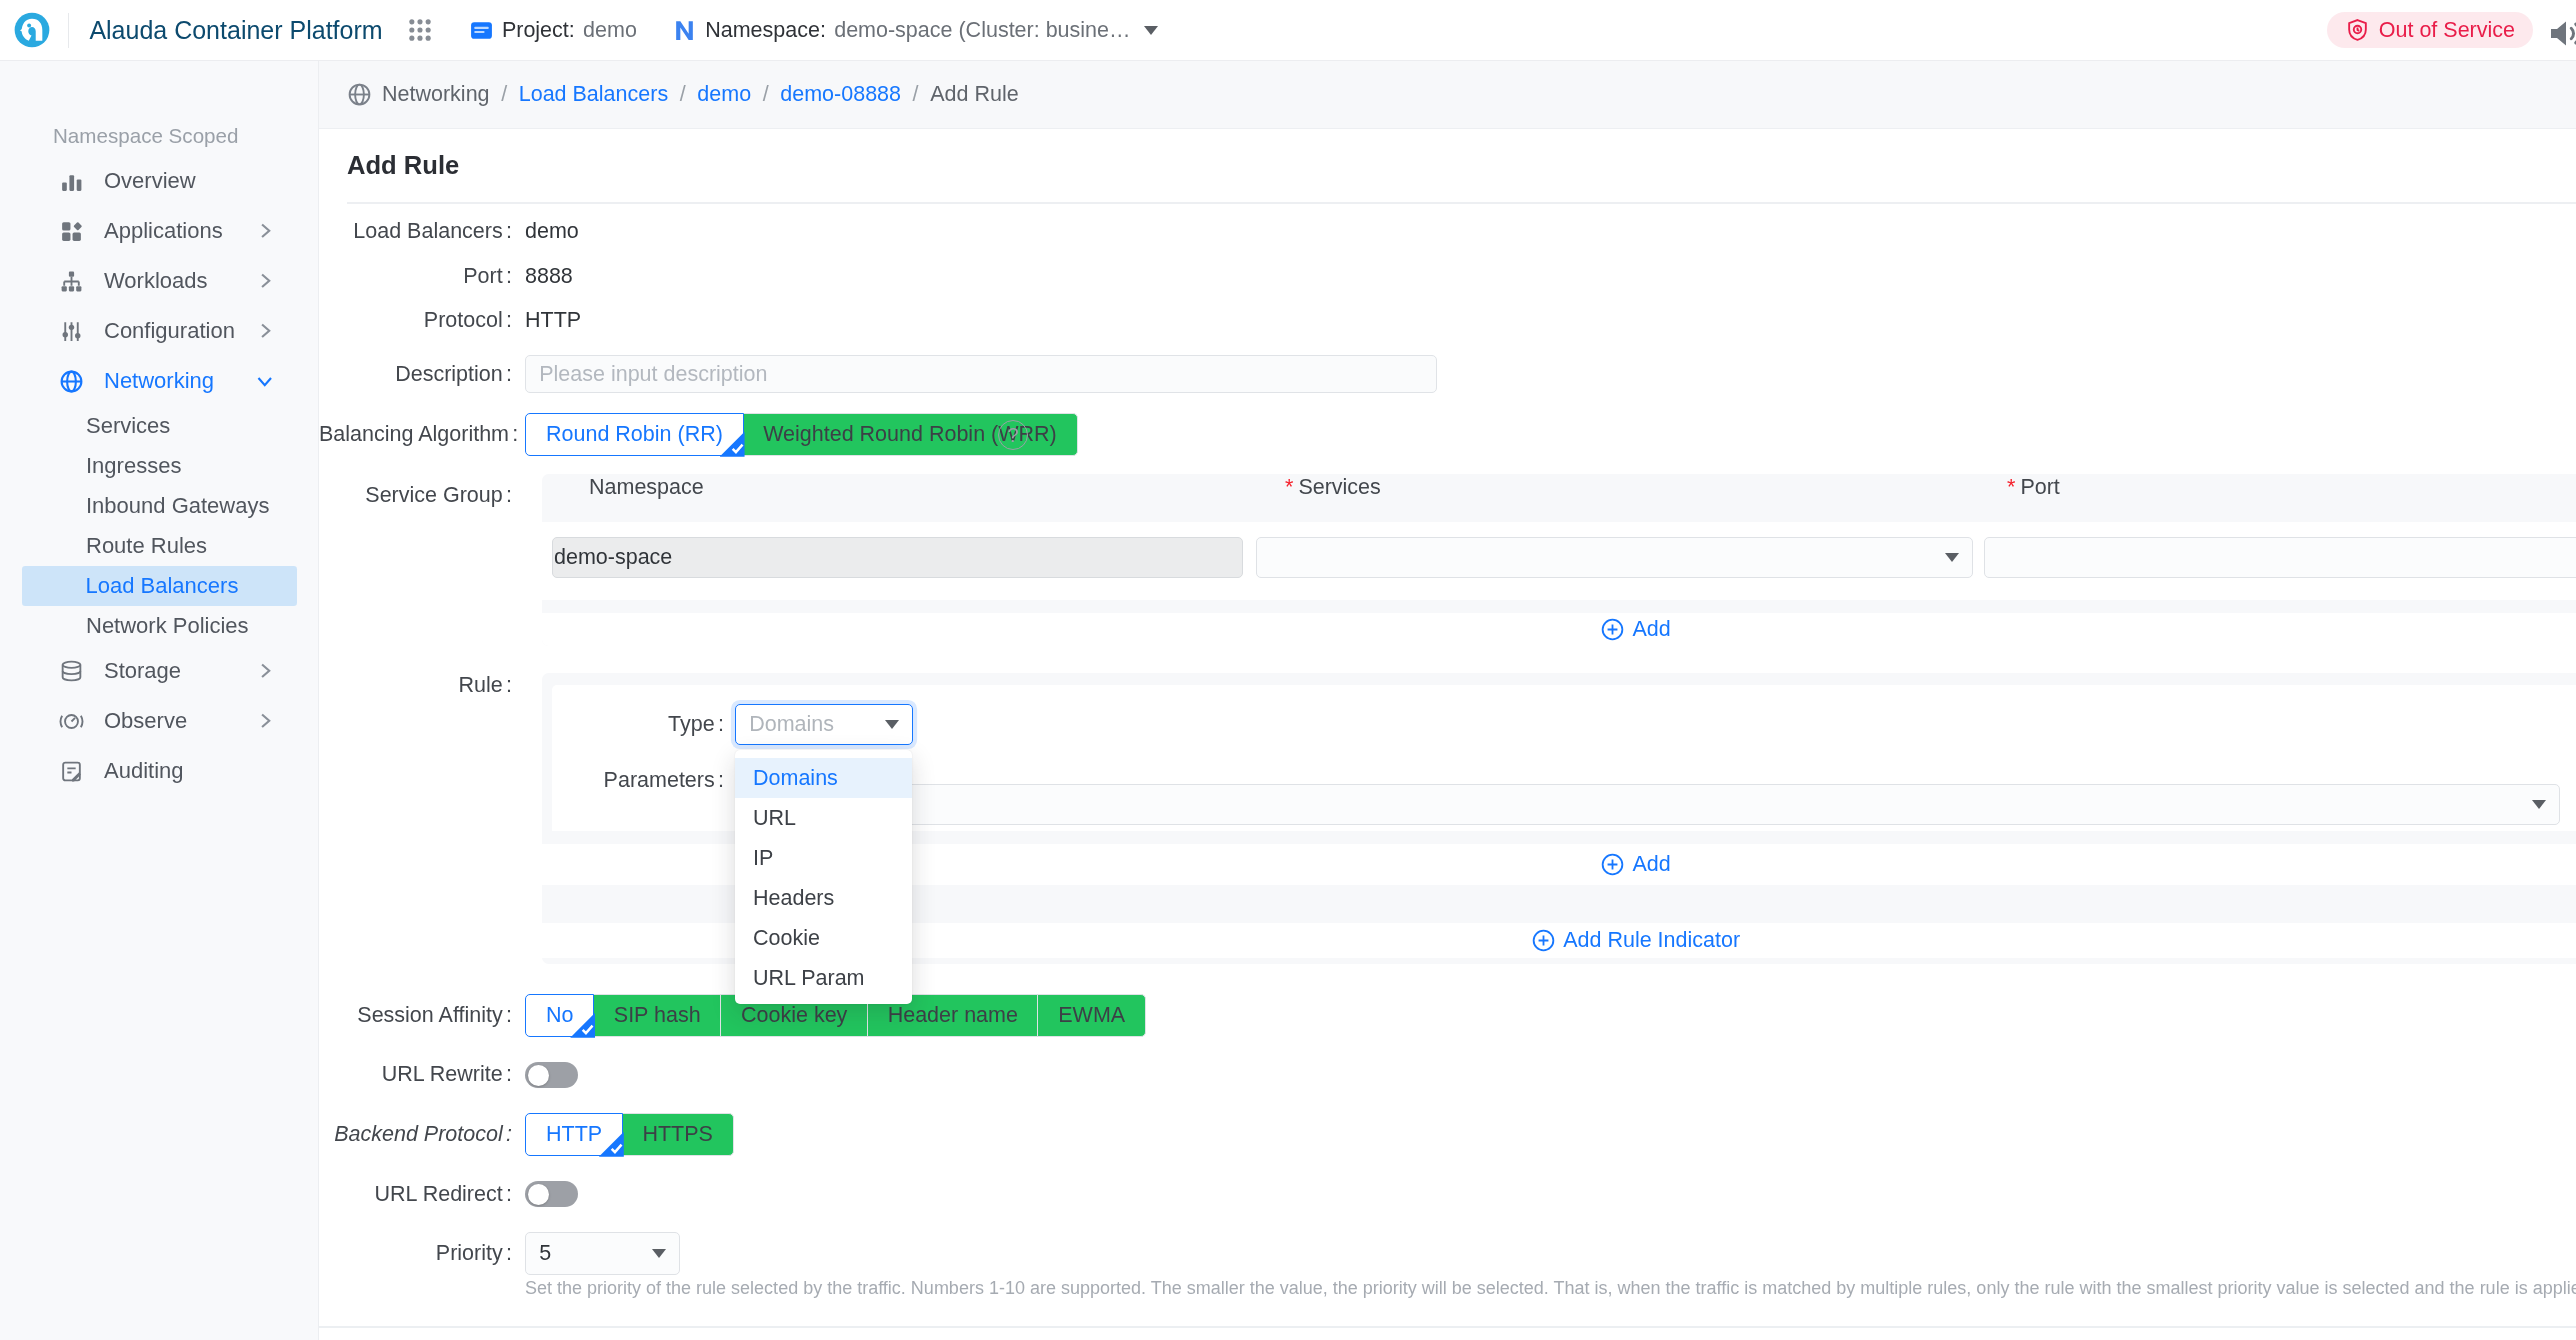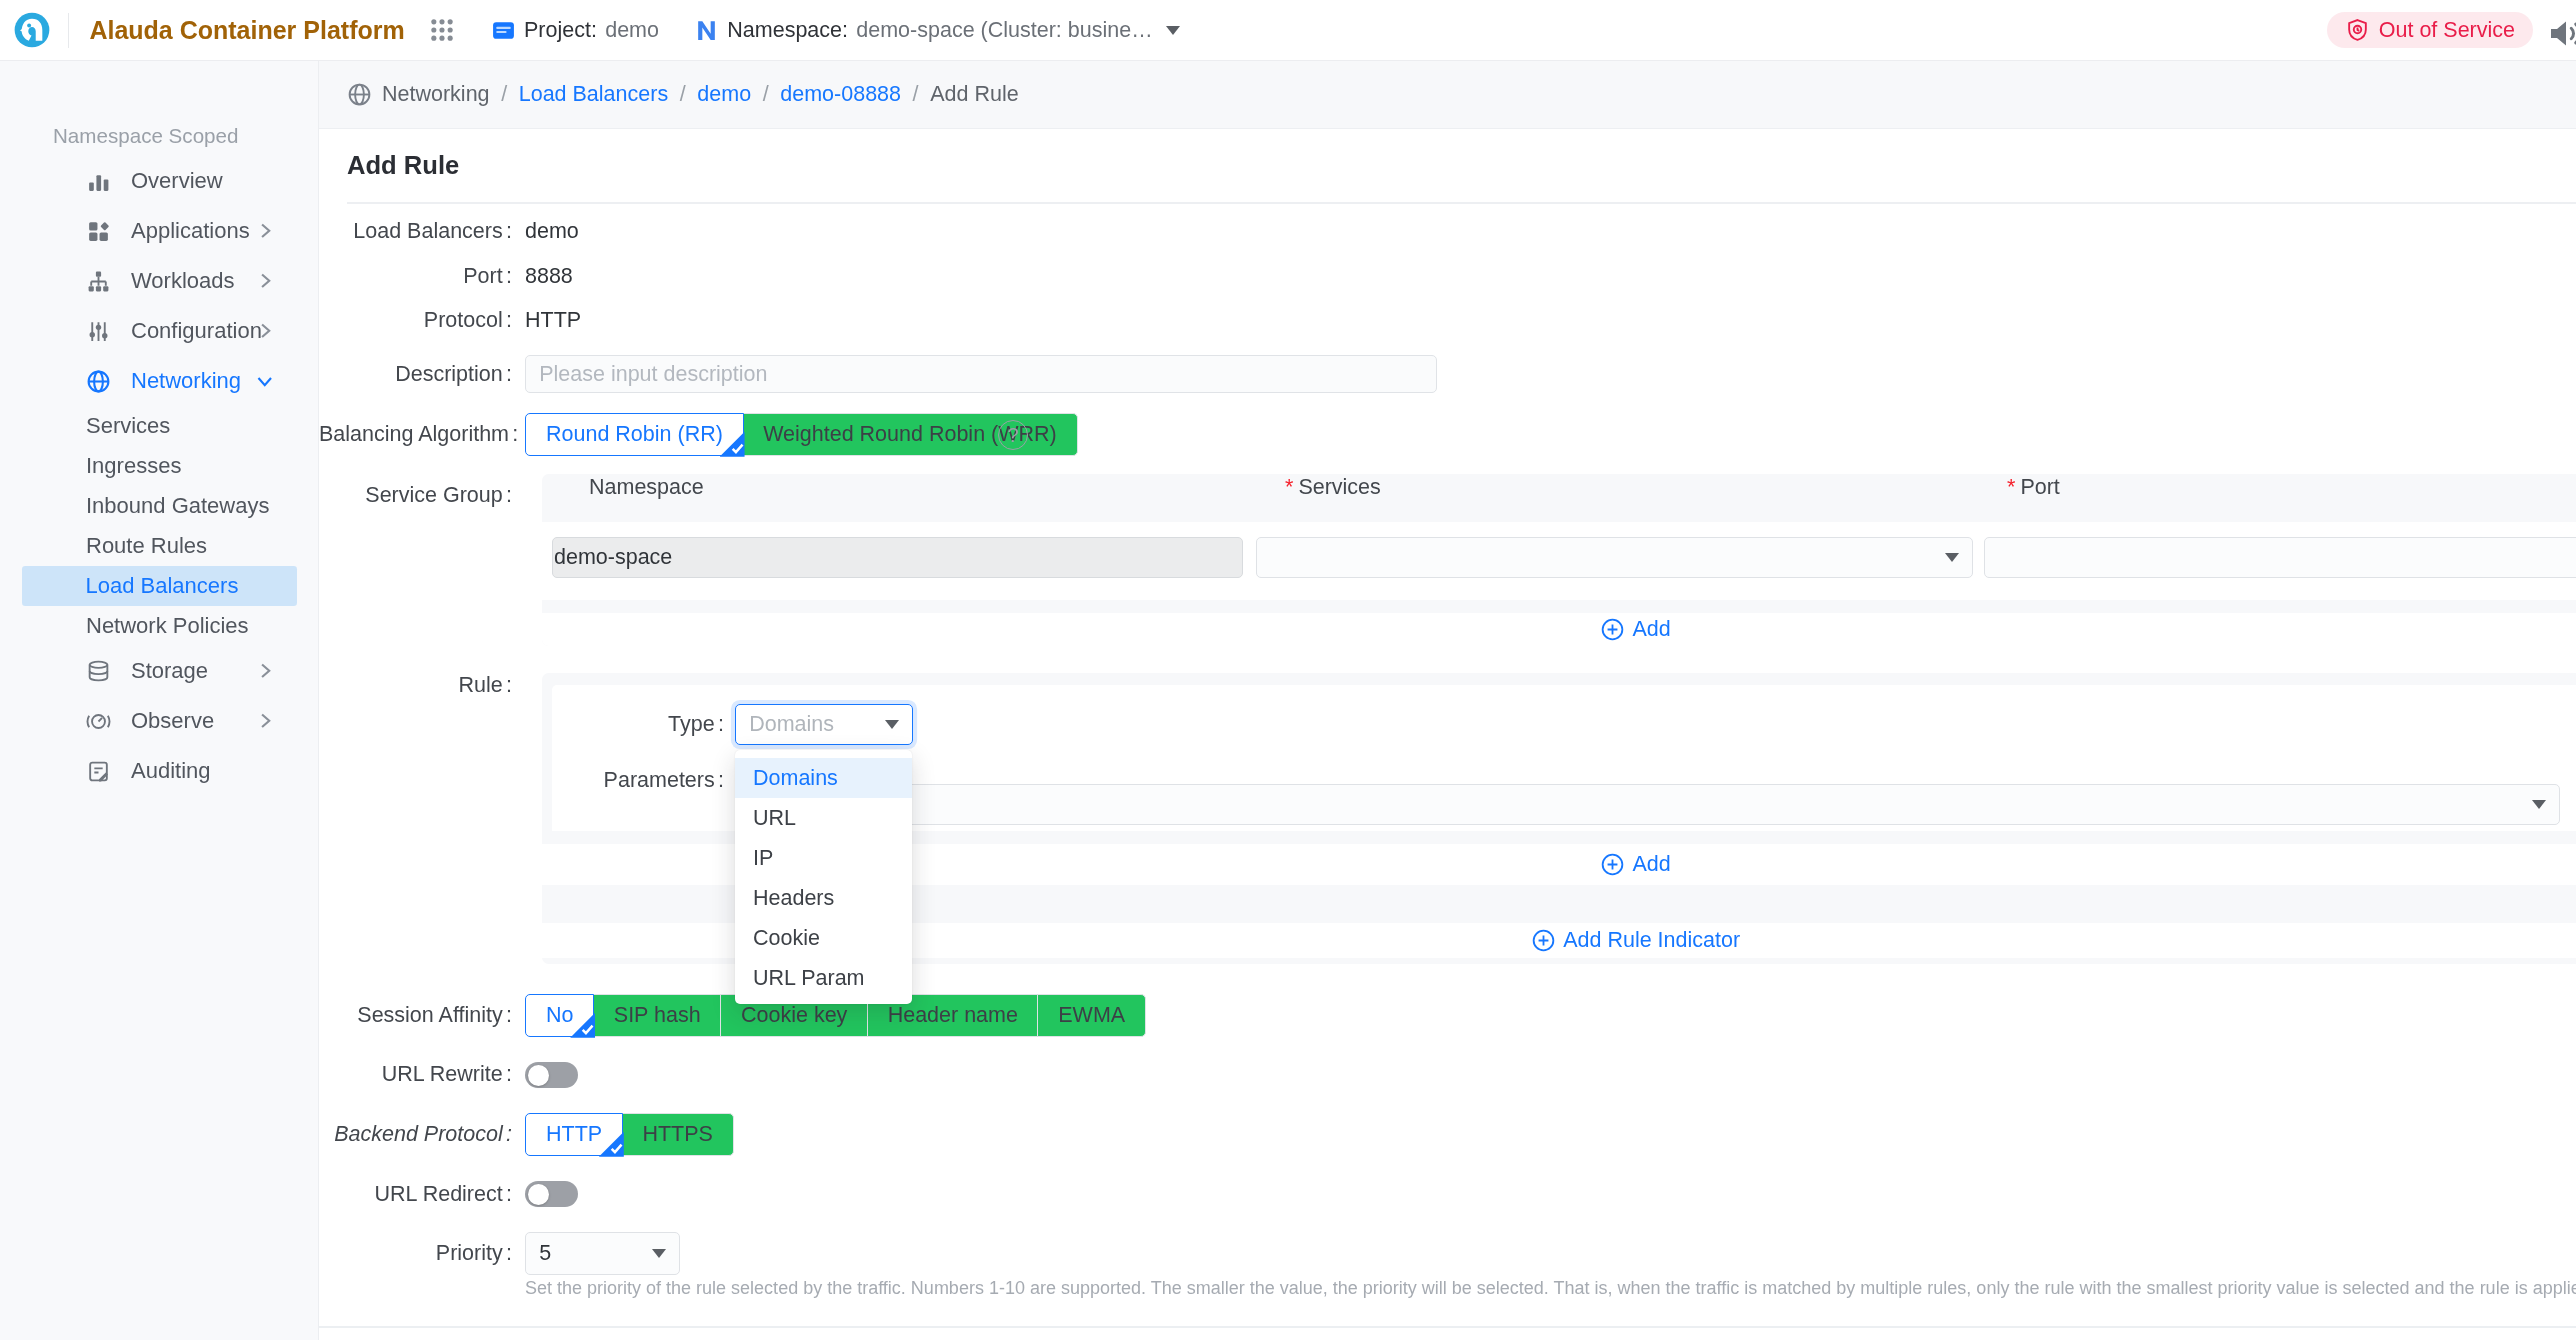--- a/index.html
+++ b/index.html
@@ -4,21 +4,21 @@
 <style>
   * { margin:0; padding:0; box-sizing:border-box; }
   html,body { width:2576px; height:1341px; overflow:hidden; background:#fff;
     font-family:"Liberation Sans","DejaVu Sans",sans-serif; color:#303439; }
   svg { display:block; }
 
   
   #header { position:absolute; left:0; top:0; width:2576px; height:61px; background:#fff;
     border-bottom:1.7px solid #ecedf0; display:flex; align-items:center; padding-left:13.2px; z-index:90; }
   .hdivider { width:1.7px; height:35px; background:#e7e9ec; margin:0 20px 0 16.5px; }
-  #app-title { font-size:25px; font-weight:bold; color:#a16207; white-space:nowrap; }
+  #app-title { font-size:25px; font-weight:normal; color:#0c4a6e; white-space:nowrap; }
   .hsel { display:flex; align-items:center; margin-left:35px; font-size:21.5px; white-space:nowrap; cursor:pointer; }
   .hsel .hlabel { color:#2f3237; margin:0 8.3px; }
   .hsel .hvalue { color:#6b7077; }
   .caret { width:0; height:0; border-left:7.4px solid transparent; border-right:7.4px solid transparent;
     border-top:9px solid #5a5e64; }
   .hsel .caret { margin-left:13.2px; }
   #status-badge { position:absolute; right:43px; top:12.4px; height:36px; display:flex; align-items:center;
     gap:8.3px; background:#fde9ed; border-radius:825px; padding:0 18px; color:#e91d49; font-size:21.5px; cursor:pointer; }
   #speaker { position:absolute; right:-8.3px; top:16.5px; }
 
@@ -27,21 +27,21 @@
     border-bottom:1.7px solid #edeff2; display:flex; align-items:center; padding-left:28px; font-size:21.5px; }
   #crumbbar .sep { color:#9aa0a7; margin:0 11.6px; }
   #crumbbar .crumb { color:#5f646b; }
   #crumbbar .crumb-link { color:#1677ff; cursor:pointer; }
   #crumbbar .globe-wrap { margin-right:10px; color:#7b818a; }
 
   
   #sidebar { position:absolute; left:0; top:61px; width:319px; height:1280px; background:#f8f9fb;
     border-right:1.7px solid #eceef1; padding-top:54px; }
   .side-label { height:41px; line-height:41px; padding-left:53px; font-size:20.6px; color:#9aa0a8; }
-  .side-item { height:50px; display:flex; align-items:center; padding-left:86px; position:relative;
+  .side-item { height:50px; display:flex; align-items:center; padding-left:59px; position:relative;
     font-size:22px; color:#51565e; cursor:pointer; }
   .side-item .sicon { width:25px; height:25px; margin-right:20px; color:#6f757d; flex:none; }
   .side-item .chev { position:absolute; right:43px; color:#8a9099; }
   .side-item.active-parent, .side-item.active-parent .sicon, .side-item.active-parent .chev { color:#1677ff; }
   .side-sub { height:40px; display:flex; align-items:center; padding-left:86px; font-size:22px;
     color:#51565e; cursor:pointer; }
   .side-sub.active { background:#cde4f9; color:#1677ff; margin:0 21.5px; padding-left:64px; border-radius:3.3px; }
 
   
   #content { position:absolute; left:319px; top:129px; width:2257px; height:1212px; background:#fff; overflow:hidden; }

